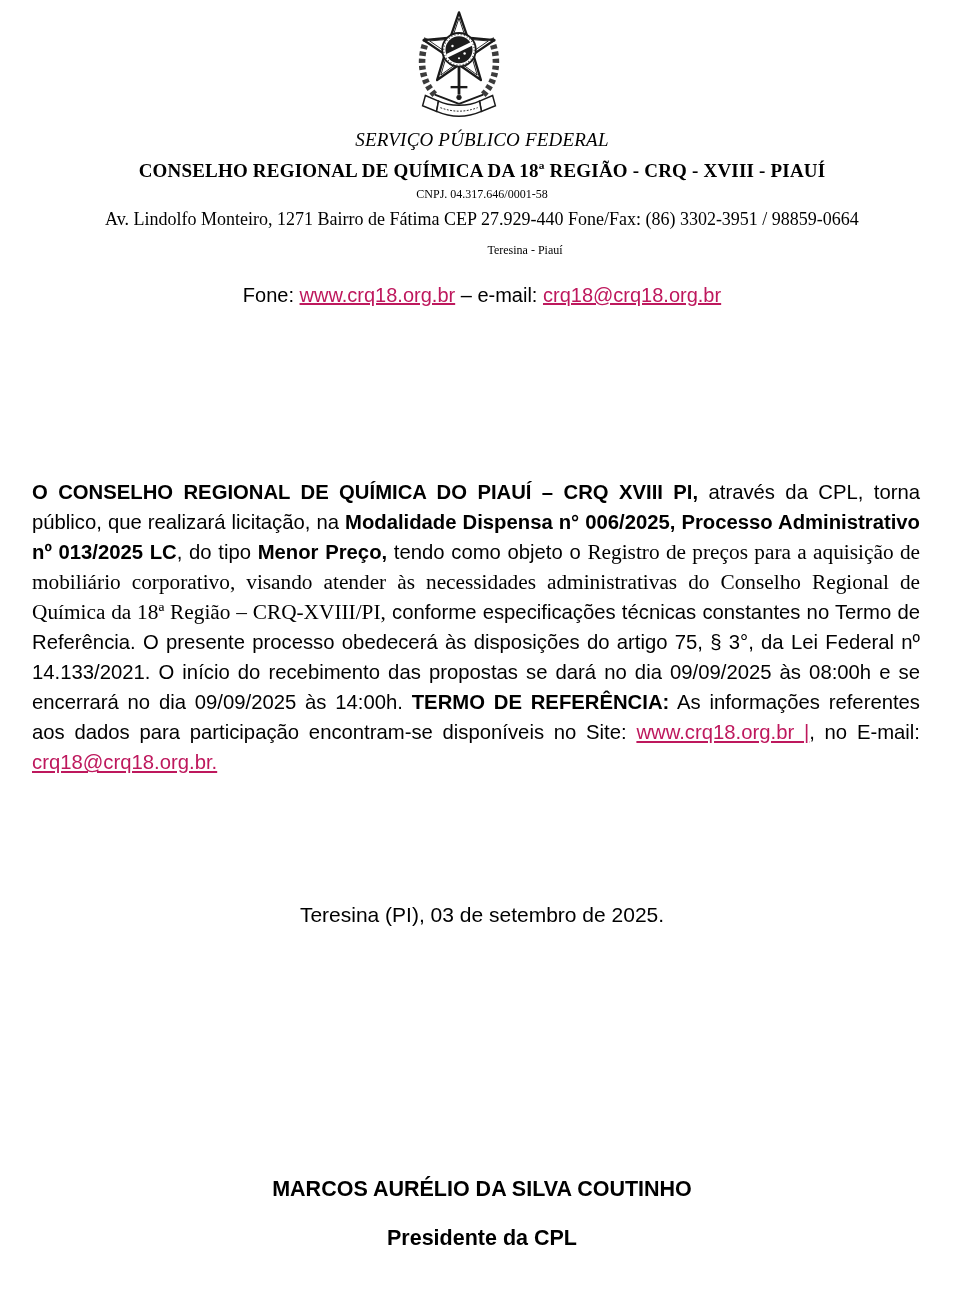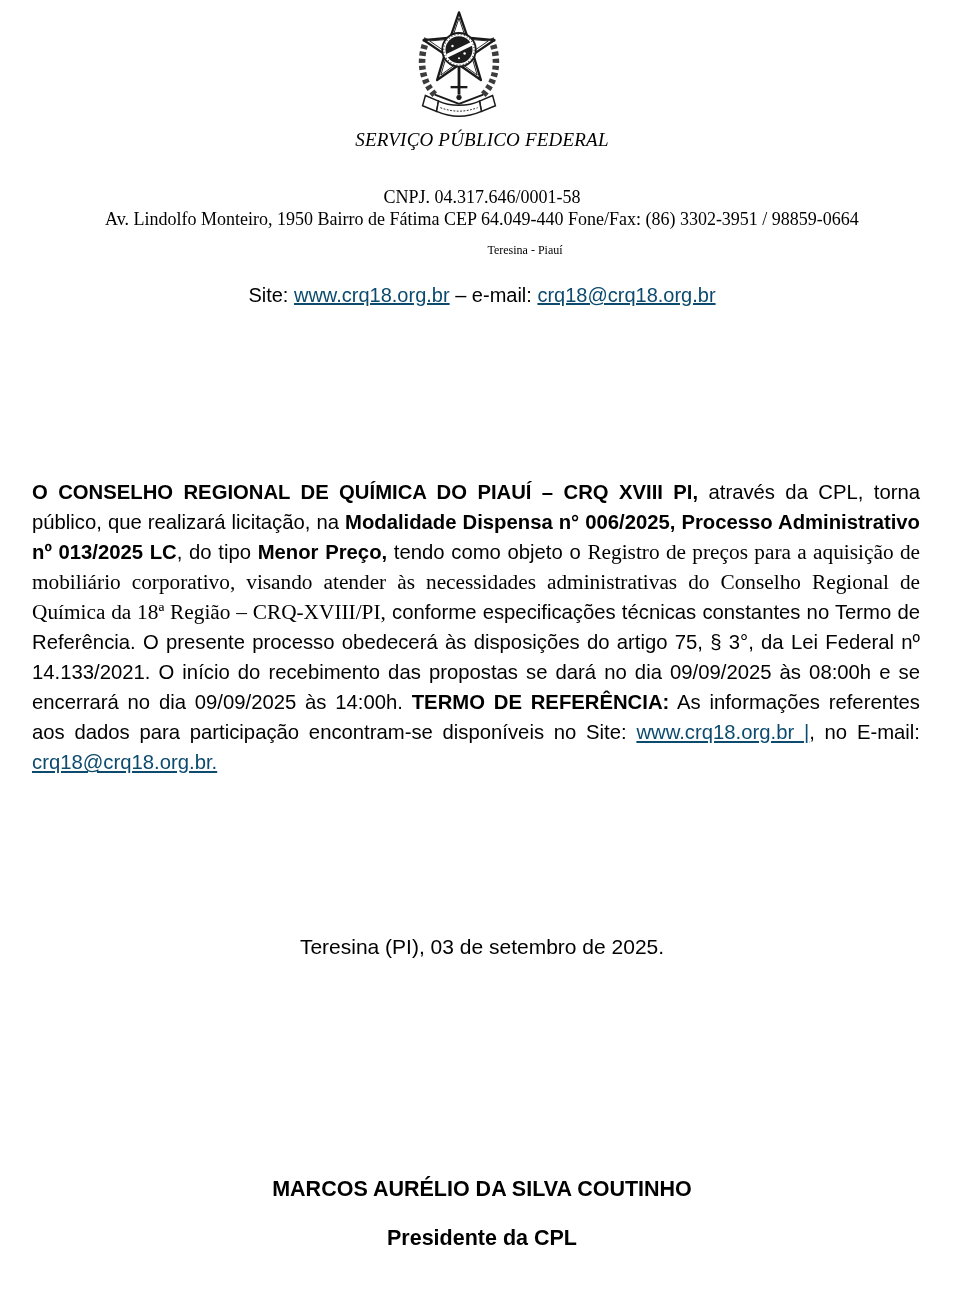--- a/index.html
+++ b/index.html
@@ -13,39 +13,39 @@
   }
   .serif{font-family:"Liberation Serif",serif;}
   .sans{font-family:"Liberation Sans",sans-serif;}
   .abs{position:absolute;left:0;width:100%;text-align:center;}
 
   .coat{position:absolute;left:403px;top:3px;width:112px;height:116px;}
   .coat svg{width:100%;height:100%;}
 
   .hdr-service{top:129px;font-size:19px;font-style:italic;letter-spacing:.2px;}
   .hdr-org{top:160px;font-size:19px;font-weight:bold;letter-spacing:.2px;}
-  .hdr-cnpj{top:187px;font-size:18px;}
+  .hdr-cnpj{top:187px;font-size:12px;}
   .hdr-addr{top:209px;font-size:18px;}
   .hdr-city{top:243px;font-size:12px;margin-left:43px;}
   .hdr-site{top:284px;font-size:20px;}
 
   .doc-title{top:390px;font-size:23.5px;font-weight:bold;letter-spacing:-0.2px;}
 
   .body-text{
     position:absolute;left:32px;top:477px;width:888px;
     font-size:20.3px;line-height:30px;
     text-align:justify;
     font-family:"Liberation Sans",sans-serif;
   }
   .body-text .serif-run{font-family:"Liberation Serif",serif;font-size:21.3px;}
   .b{font-weight:bold;}
 
-  .link{color:#0c4a6e;text-decoration:underline;cursor:pointer;}
+  .link{color:#be185d;text-decoration:underline;cursor:pointer;}
 
-  .date-line{top:903px;font-size:21px;margin-top:32px;}
+  .date-line{top:903px;font-size:21px;}
   .sig-name{top:1177px;font-size:21.5px;font-weight:bold;}
   .sig-role{top:1226px;font-size:21.5px;font-weight:bold;}
 </style>
 </head>
 <body>
 
 <div class="page">
 
   <div class="coat">
     <svg viewBox="0 0 120 120" aria-hidden="true">
@@ -72,25 +72,26 @@
       <g stroke="#1a1a1a" stroke-width="1.6" fill="#ffffff">
         <path d="M24,97 L38,103 L36,114 L21,108 Z"></path>
         <path d="M96,97 L82,103 L84,114 L99,108 Z"></path>
         <path d="M38,103 C50,109 70,109 82,103 L84,114 C68,121 52,121 36,114 Z"></path>
       </g>
       <path d="M40,110 C54,115 66,115 80,110" fill="none" stroke="#1a1a1a" stroke-width="1" stroke-dasharray="2 1.6"></path>
     </svg>
   </div>
 
   <div class="abs serif hdr-service">SERVIÇO PÚBLICO FEDERAL</div>
+  <div class="abs serif hdr-org">CONSELHO REGIONAL DE QUÍMICA DA 18ª REGIÃO - CRQ - XVIII - PIAUÍ</div>
   <div class="abs serif hdr-cnpj">CNPJ. 04.317.646/0001-58</div>
-  <div class="abs serif hdr-addr">Av. Lindolfo Monteiro, 1950 Bairro de Fátima CEP 64.049-440 Fone/Fax: (86) 3302-3951 / 98859-0664</div>
+  <div class="abs serif hdr-addr">Av. Lindolfo Monteiro, 1271 Bairro de Fátima CEP 27.929-440 Fone/Fax: (86) 3302-3951 / 98859-0664</div>
   <div class="abs serif hdr-city">Teresina - Piauí</div>
 
-  <div class="abs sans hdr-site"><span>Site: </span><span class="link">www.crq18.org.br</span><span> – e-mail: </span><span class="link">crq18@crq18.org.br</span></div>
+  <div class="abs sans hdr-site"><span>Fone: </span><span class="link">www.crq18.org.br</span><span> – e-mail: </span><span class="link">crq18@crq18.org.br</span></div>
 
 
   <div class="body-text"><span class="b">O CONSELHO REGIONAL DE QUÍMICA DO PIAUÍ – CRQ XVIII PI,</span><span> através da CPL, torna público, que realizará licitação, na </span><span class="b">Modalidade Dispensa n° 006/2025, Processo Administrativo nº 013/2025 LC</span><span>, do tipo </span><span class="b">Menor Preço,</span><span> tendo como objeto o </span><span class="serif-run">Registro de preços para a aquisição de mobiliário corporativo, visando atender às necessidades administrativas do Conselho Regional de Química da 18ª Região – CRQ-XVIII/PI,</span><span> conforme especificações técnicas constantes no Termo de Referência. O presente processo obedecerá às disposições do artigo 75, § 3°, da Lei Federal nº 14.133/2021. O início do recebimento das propostas se dará no dia 09/09/2025 às 08:00h e se encerrará no dia 09/09/2025 às 14:00h. </span><span class="b">TERMO DE REFERÊNCIA:</span><span> As informações referentes aos dados para participação encontram-se disponíveis no Site: </span><span class="link">www.crq18.org.br |</span><span>, no E-mail: </span><span class="link">crq18@crq18.org.br.</span></div>
 
   <div class="abs sans date-line">Teresina (PI), 03 de setembro de 2025.</div>
 
   <div class="abs sans sig-role">Presidente da CPL</div>
   <div class="abs sans sig-name">MARCOS AURÉLIO DA SILVA COUTINHO</div>
 
 </div>

